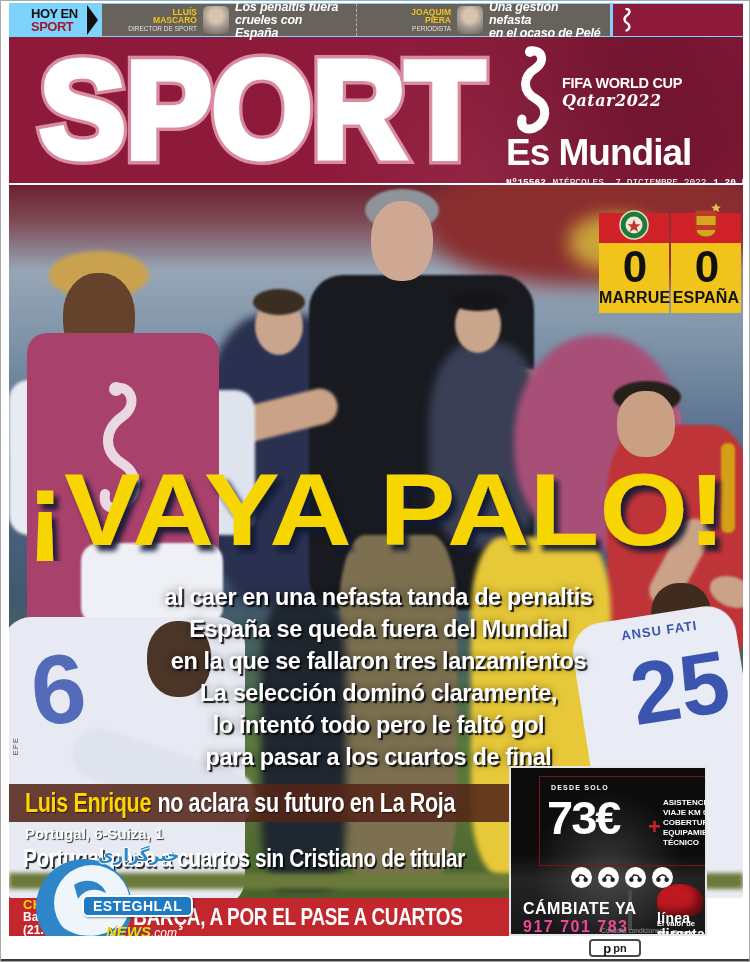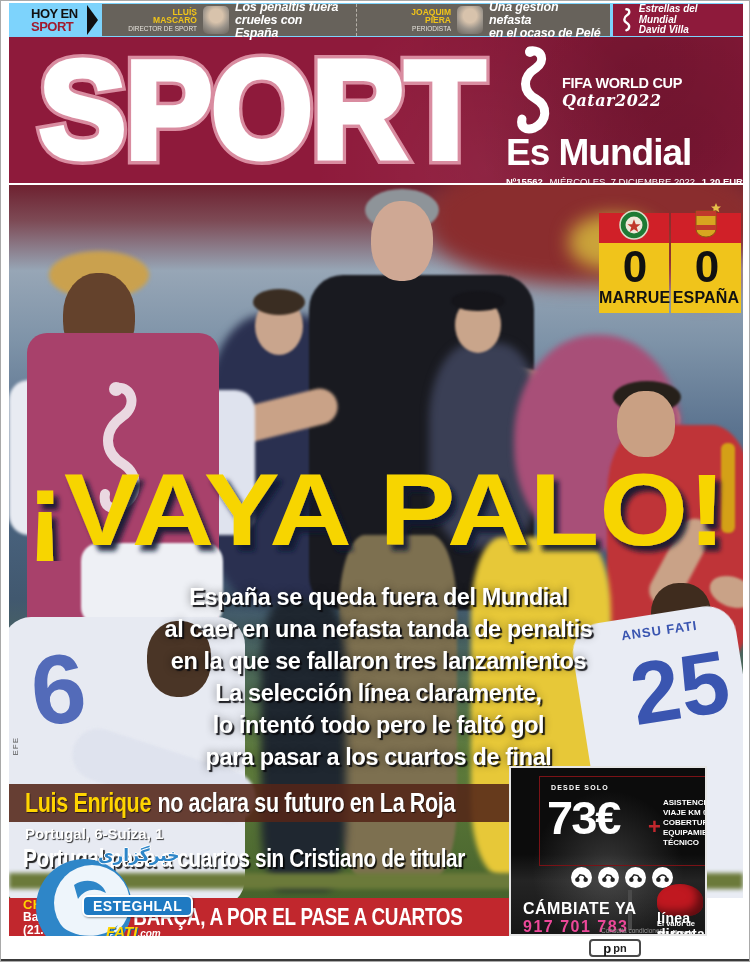--- a/index.html
+++ b/index.html
@@ -29,21 +29,21 @@
                radial-gradient(circle at 92% 75%,rgba(0,0,0,.12),transparent 30%),
                radial-gradient(circle at 65% 90%,rgba(255,255,255,.05),transparent 35%);}
   .sport-svg{position:absolute;left:18px;top:2px;}
   .fifa-block{position:absolute;left:497px;top:8px;width:240px;display:flex;gap:8px;align-items:flex-start;}
   .fifa-texts{padding-top:30px;}
   .fifa-l1{color:#fff;font-size:14.5px;font-weight:bold;letter-spacing:-0.3px;}
   .fifa-l2{color:#fff;font-size:16px;font-weight:bold;font-style:italic;font-family:"DejaVu Serif","Liberation Serif",serif;letter-spacing:0.5px;}
   .es-mundial{position:absolute;left:497px;top:95px;width:240px;color:#fff;font-size:37px;font-weight:bold;letter-spacing:-1px;}
   .issue-line{position:absolute;left:497px;top:139px;width:242px;color:#fff;font-size:9.5px;white-space:nowrap;}
   .issue-line b{font-weight:bold;}
-  .issue-line span{margin-right:4px;}
+  .issue-line span{margin-right:4px;font-family:Liberation Mono, monospace;}
 
   
   .photo{position:absolute;left:8px;top:184px;width:734px;height:713px;overflow:hidden;z-index:1;
     background:linear-gradient(180deg,#6e2130 0%,#7d4a55 5%,#97a6b6 12%,#7e93a8 22%,#5c7490 34%,#48617c 48%,#41586f 58%,#4e6b54 70%,#5f7c3c 80%,#47632c 100%);}
   .blob{position:absolute;border-radius:45%;}
   .ph-txt{position:absolute;color:#3a55b0;font-weight:bold;}
 
   
   .scoreboard{position:absolute;left:598px;top:212px;width:142px;display:flex;gap:2px;z-index:6;}
   .sc-col{width:70px;}
@@ -74,21 +74,21 @@
   .champ-label{color:#ffd400;font-size:13px;font-weight:bold;letter-spacing:0.3px;}
   .champ-match{color:#fff;font-size:12px;font-weight:bold;}
   .barca-headline{color:#fff;font-size:23px;font-weight:bold;white-space:nowrap;transform:scaleX(.82);transform-origin:left center;letter-spacing:-0.3px;}
 
   
   .wm{position:absolute;left:25px;top:850px;width:215px;height:110px;z-index:20;}
   .wm-farsi{position:absolute;left:72px;top:-6px;color:#2e86c8;font-size:17px;font-weight:bold;text-shadow:1px 0 #fff,-1px 0 #fff,0 1px #fff,0 -1px #fff;}
   .wm-box{position:absolute;left:56px;top:44px;background:#1f7ac2;border:2px solid #fff;border-radius:6px;padding:1px 9px;color:#fff;font-size:14px;font-weight:bold;letter-spacing:0.5px;box-shadow:1px 1px 2px rgba(0,0,0,.4);}
   .wm-news{position:absolute;left:80px;top:72px;font-style:italic;}
   .wm-news .n{color:#ffd400;font-size:15px;font-weight:bold;text-shadow:1px 1px 0 #1f5e93;}
-  .wm-news .d{color:#fff;font-size:10px;font-weight:bold;}
+  .wm-news .d{color:#fff;font-size:12px;font-weight:normal;}
 
   
   .ad{position:absolute;left:508px;top:765px;width:198px;height:170px;background:#0c0c0c;border:2px solid #e6e6e6;z-index:15;overflow:hidden;}
   .ad::before{content:"";position:absolute;inset:0;background:
      radial-gradient(ellipse at 50% 62%,rgba(170,170,170,.28),transparent 55%),
      linear-gradient(180deg,transparent 52%,#242424 68%,#161616 100%);}
   .ad-redbox{position:absolute;left:28px;top:8px;width:194px;height:90px;border:1px solid #7a1216;}
   .ad-kicker{position:absolute;left:40px;top:16px;color:#fff;font-size:7px;letter-spacing:1.2px;font-weight:bold;}
   .ad-price{position:absolute;left:36px;top:22px;color:#fff;font-size:47px;font-weight:bold;letter-spacing:-2px;}
   .ad-plus{position:absolute;left:137px;top:46px;color:#c1272d;font-size:22px;font-weight:bold;}
@@ -145,24 +145,20 @@
         <div class="tb-headline">
           <div>Una gestión nefasta</div>
           <div>en el ocaso de Pelé</div>
         </div>
       </div>
     </div>
     <div class="tb-high">
       <svg width="13" height="24" viewBox="0 0 13 24">
         <path d="M6.5 1 C10 1 10.5 5 7.5 7 C3.5 9.5 3.5 13 7 15 C10.5 17 10 21 6.5 22.5" fill="none" stroke="#fff" stroke-width="2.4" stroke-linecap="round"></path>
       </svg>
-      <div class="tb-high-txt">
-        <div>Estrellas del Mundial</div>
-        <div>David Villa</div>
-      </div>
     </div>
   </div>
 
   <div class="masthead">
     <svg class="sport-svg" width="470" height="142" viewBox="0 0 470 142">
       <text x="235" y="118" text-anchor="middle" textLength="445" lengthAdjust="spacingAndGlyphs" font-family="Liberation Sans, DejaVu Sans, sans-serif" font-size="138" font-weight="bold" fill="#fff" stroke="#d98ca0" stroke-width="14" paint-order="stroke">SPORT</text>
       <text x="235" y="118" text-anchor="middle" textLength="445" lengthAdjust="spacingAndGlyphs" font-family="Liberation Sans, DejaVu Sans, sans-serif" font-size="138" font-weight="bold" fill="#fff" stroke="#fff" stroke-width="7" paint-order="stroke">SPORT</text>
     </svg>
     <div class="fifa-block">
       <svg width="48" height="92" viewBox="0 0 48 92">
@@ -275,26 +271,26 @@
   <svg class="headline-svg" width="730" height="112" viewBox="0 0 730 112">
     <defs>
       <filter id="hshadow" x="-10%" y="-10%" width="130%" height="140%">
         <feDropShadow dx="5" dy="6" stdDeviation="2.5" flood-color="#0c1230" flood-opacity="0.9"></feDropShadow>
       </filter>
     </defs>
     <text x="365" y="96" text-anchor="middle" textLength="700" lengthAdjust="spacingAndGlyphs" font-family="Liberation Sans, DejaVu Sans, sans-serif" font-size="102" font-weight="bold" fill="#f7d500" filter="url(#hshadow)">¡VAYA PALO!</text>
   </svg>
 
   <div class="deck p1">
+    <div>al caer en una nefasta tanda de penaltis</div>
     <div>España se queda fuera del Mundial</div>
-    <div>al caer en una nefasta tanda de penaltis</div>
     <div>en la que se fallaron tres lanzamientos</div>
   </div>
   <div class="deck p2">
-    <div>La selección línea claramente,</div>
+    <div>La selección dominó claramente,</div>
     <div>lo intentó todo pero le faltó gol</div>
     <div>para pasar a los cuartos de final</div>
   </div>
 
   <div class="efe">EFE</div>
 
   <div class="luis-band">
     <div class="luis-inner">
       <span class="luis-hl">Luis Enrique</span><span class="luis-rest">no aclara su futuro en La Roja</span>
     </div>
@@ -314,21 +310,21 @@
   <div class="wm">
     <svg width="120" height="112" viewBox="0 0 120 112">
       <circle cx="58" cy="56" r="48" fill="#2e86c8"></circle>
       <circle cx="66" cy="52" r="38" fill="#eef5fb"></circle>
       <path d="M30 70 C45 88 75 90 92 74 C80 96 46 98 30 70 Z" fill="#2e86c8"></path>
       <path d="M48 34 C60 26 76 30 80 42 C70 36 58 38 52 48 Z" fill="#2e86c8"></path>
     </svg>
     <div class="wm-farsi">خبرگزاری</div>
     <div class="wm-box">ESTEGHLAL</div>
     <div class="wm-news">
-      <span class="n">FATI</span><span class="d">.com</span>
+      <span class="n">NEWS</span><span class="d">.com</span>
     </div>
   </div>
 
   <div class="ad">
     <div class="ad-redbox"></div>
     <div class="ad-kicker">DESDE SOLO</div>
     <div class="ad-price">73€</div>
     <div class="ad-plus">+</div>
     <div class="ad-benefits">ASISTENCIA EN VIAJE KM 0 Y COBERTURA EQUIPAMIENTO TÉCNICO</div>
     <div class="ad-motos">

